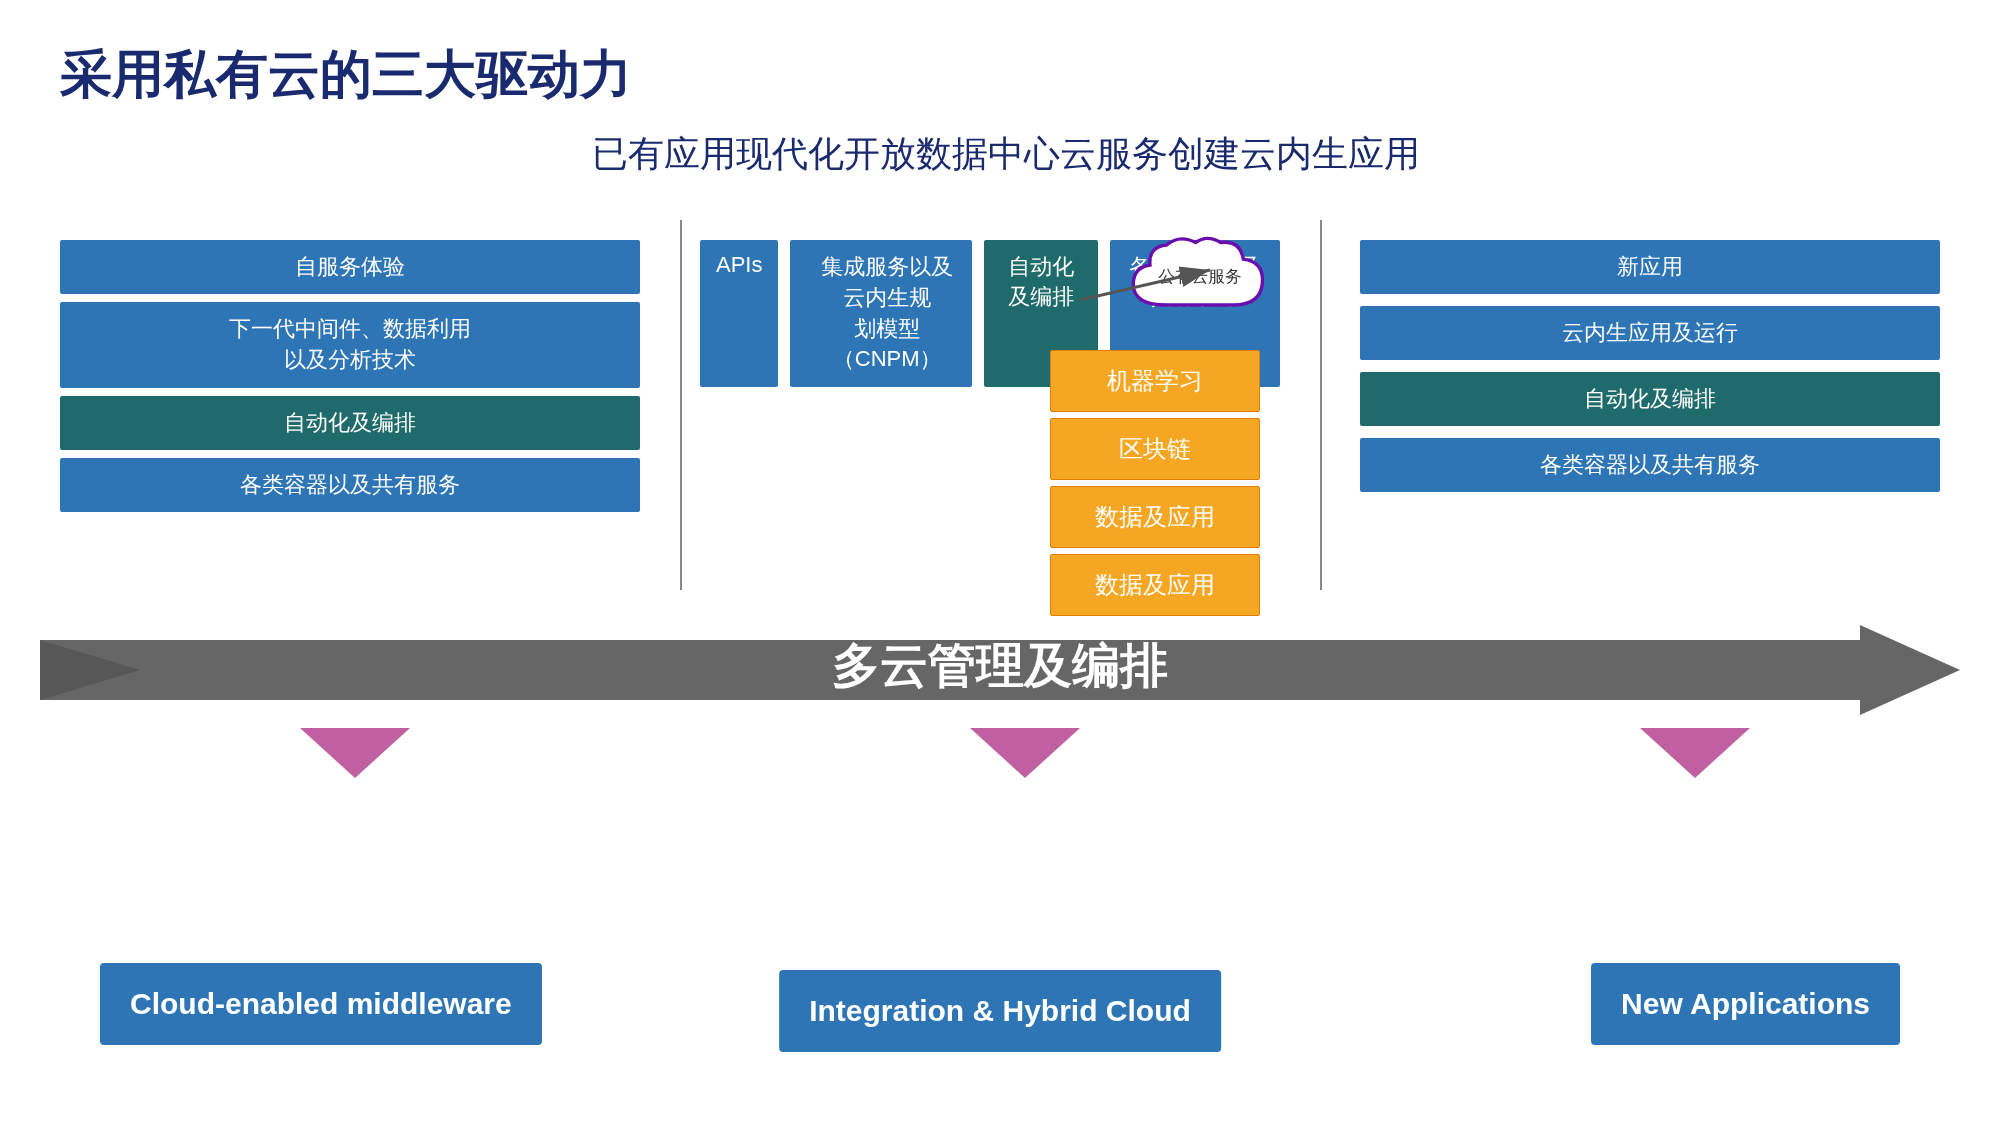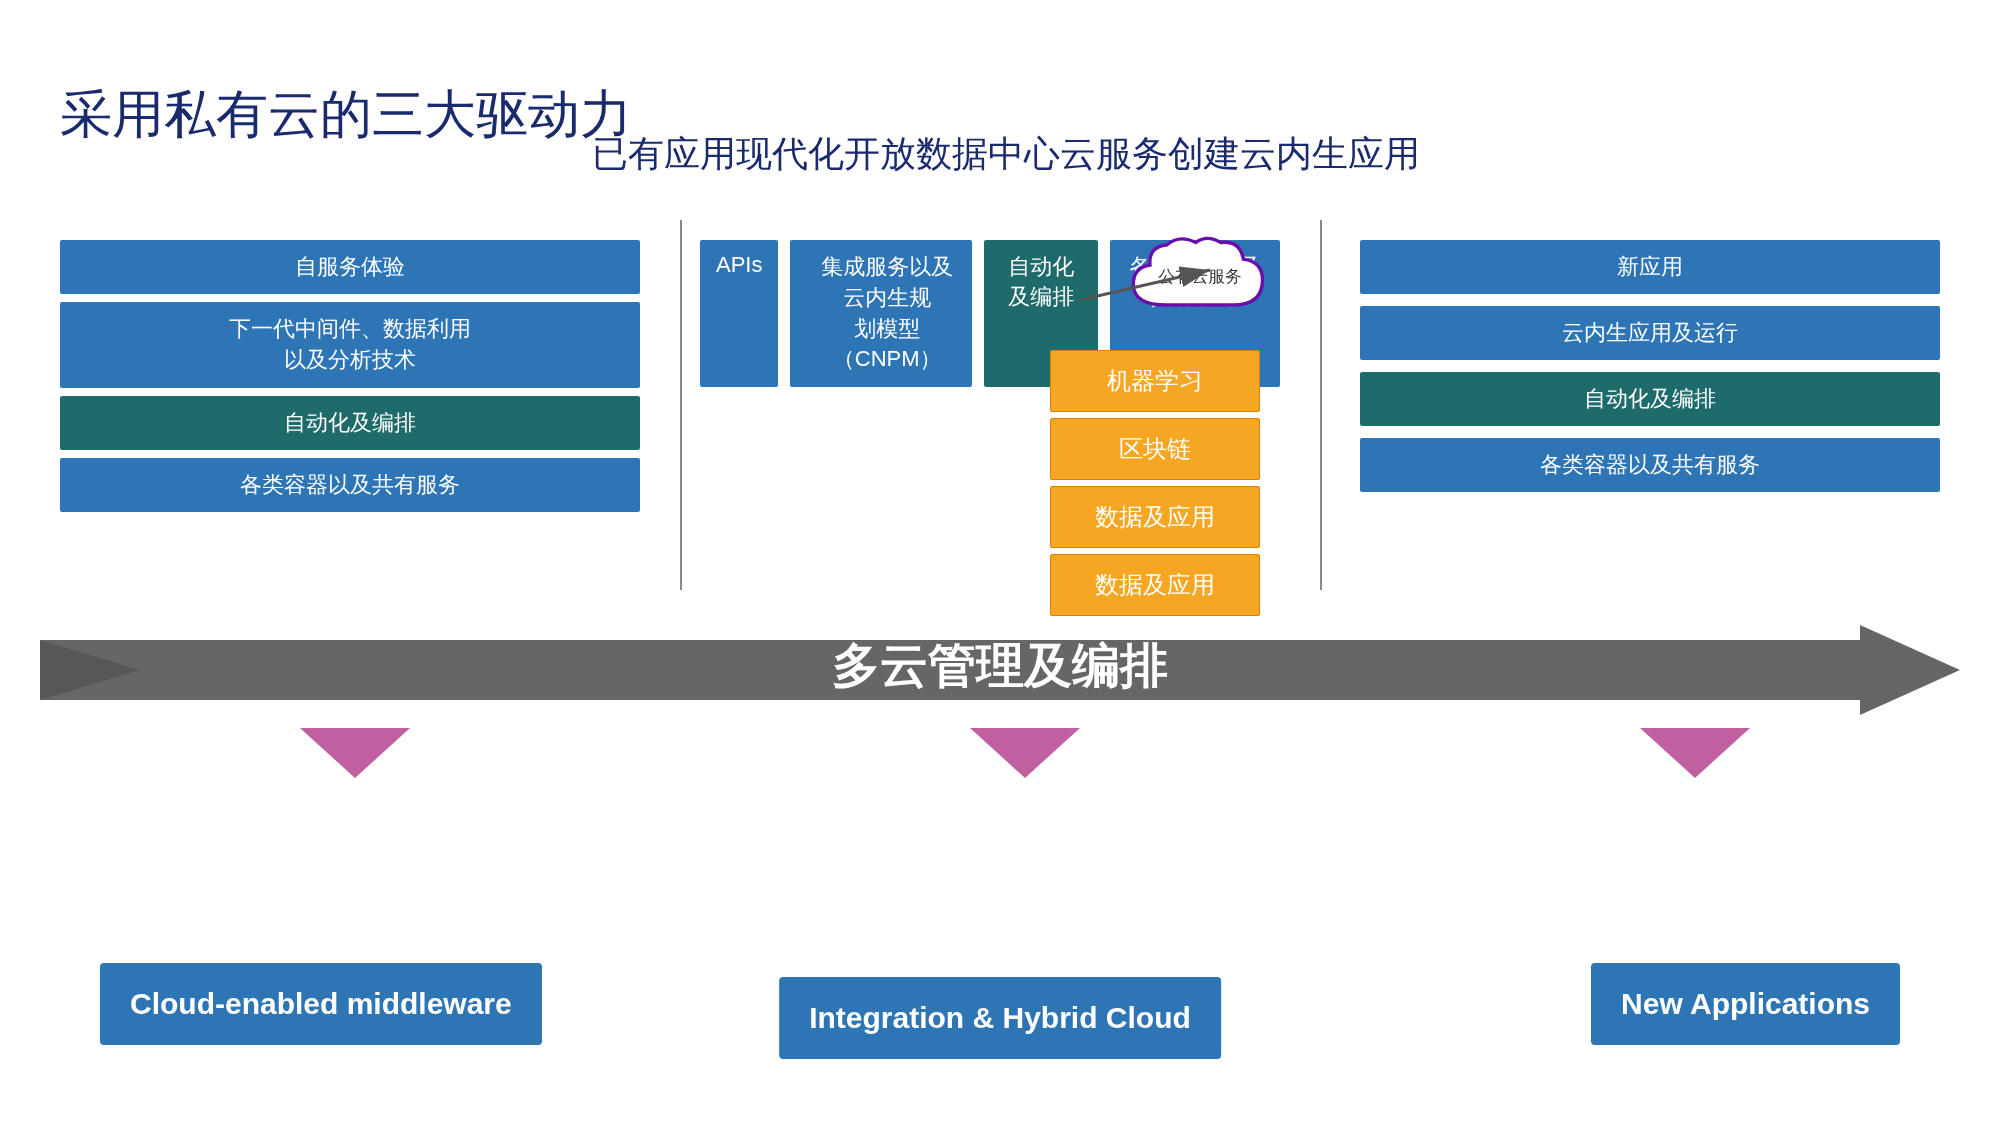--- a/index.html
+++ b/index.html
@@ -10,24 +10,23 @@
       font-family: "Microsoft YaHei", "PingFang SC", "Hiragino Sans GB", sans-serif;
       overflow: hidden;
       position: relative;
     }
 
     .page-title {
       position: absolute;
       top: 40px;
       left: 60px;
       font-size: 52px;
-      font-weight: normal;
+      font-weight: bold;
       color: #1a2a6e;
       font-family: "STKaiti", "KaiTi", "Microsoft YaHei", serif;
-      margin-top: 40px;
     }
 
     .section-headers {
       position: absolute;
       top: 130px;
       left: 0;
       right: 8px;
       display: flex;
       justify-content: center;
     }
@@ -251,21 +250,21 @@
 <div style="position:absolute; left:300px; top:728px; width:0; height:0; border-left:55px solid transparent; border-right:55px solid transparent; border-top:50px solid #c060a0;"></div>
 <div style="position:absolute; left:970px; top:728px; width:0; height:0; border-left:55px solid transparent; border-right:55px solid transparent; border-top:50px solid #c060a0;"></div>
 <div style="position:absolute; left:1640px; top:728px; width:0; height:0; border-left:55px solid transparent; border-right:55px solid transparent; border-top:50px solid #c060a0;"></div>
 
 <div style="position:absolute; left:100px; bottom:80px;">
   <div class="bottom-box">
     <span>Cloud-enabled
 middleware</span>
   </div>
 </div>
-<div style="position:absolute; left:50%; transform:translateX(-50%); bottom:66px;">
+<div style="position:absolute; left:50%; transform:translateX(-50%); bottom:73px;">
   <div class="bottom-box">
     <span>Integration &amp; Hybrid
 Cloud</span>
   </div>
 </div>
 <div style="position:absolute; right:100px; bottom:80px;">
   <div class="bottom-box">
     <span>New
 Applications</span>
   </div>

